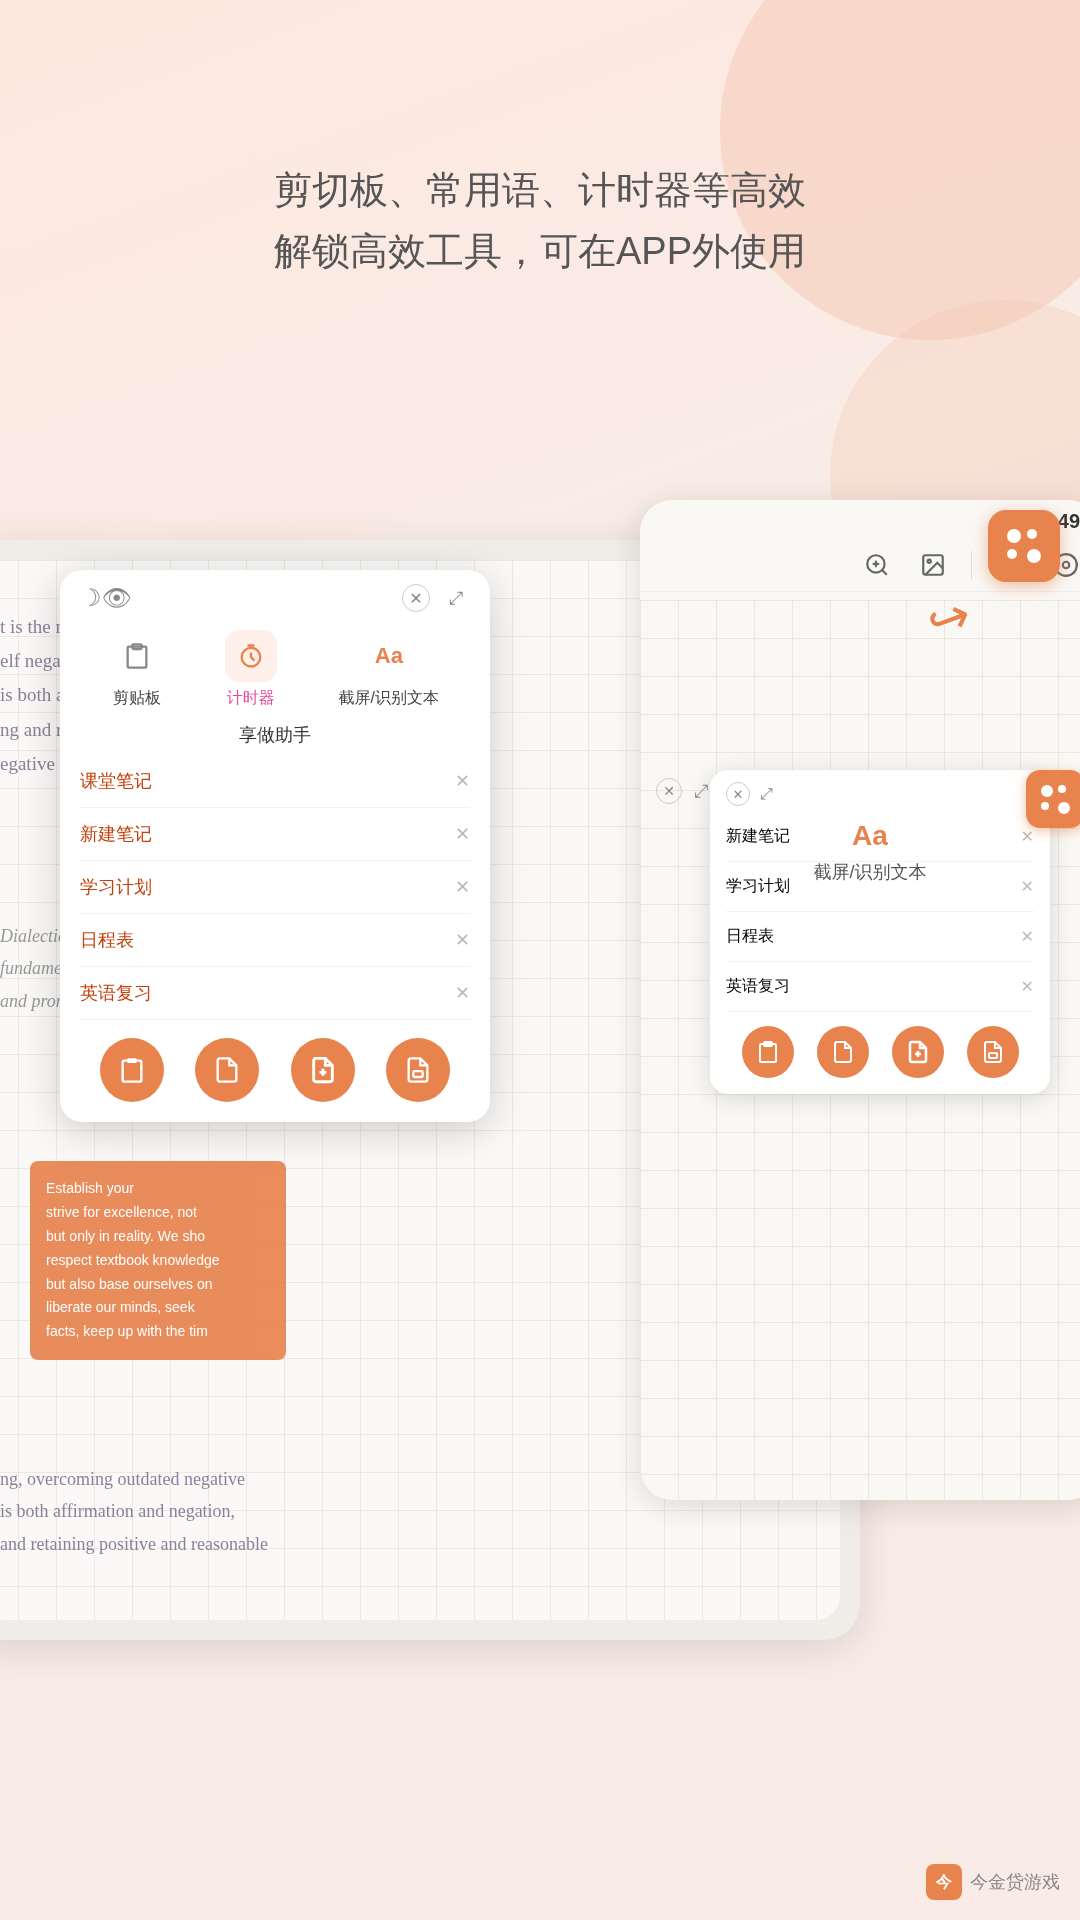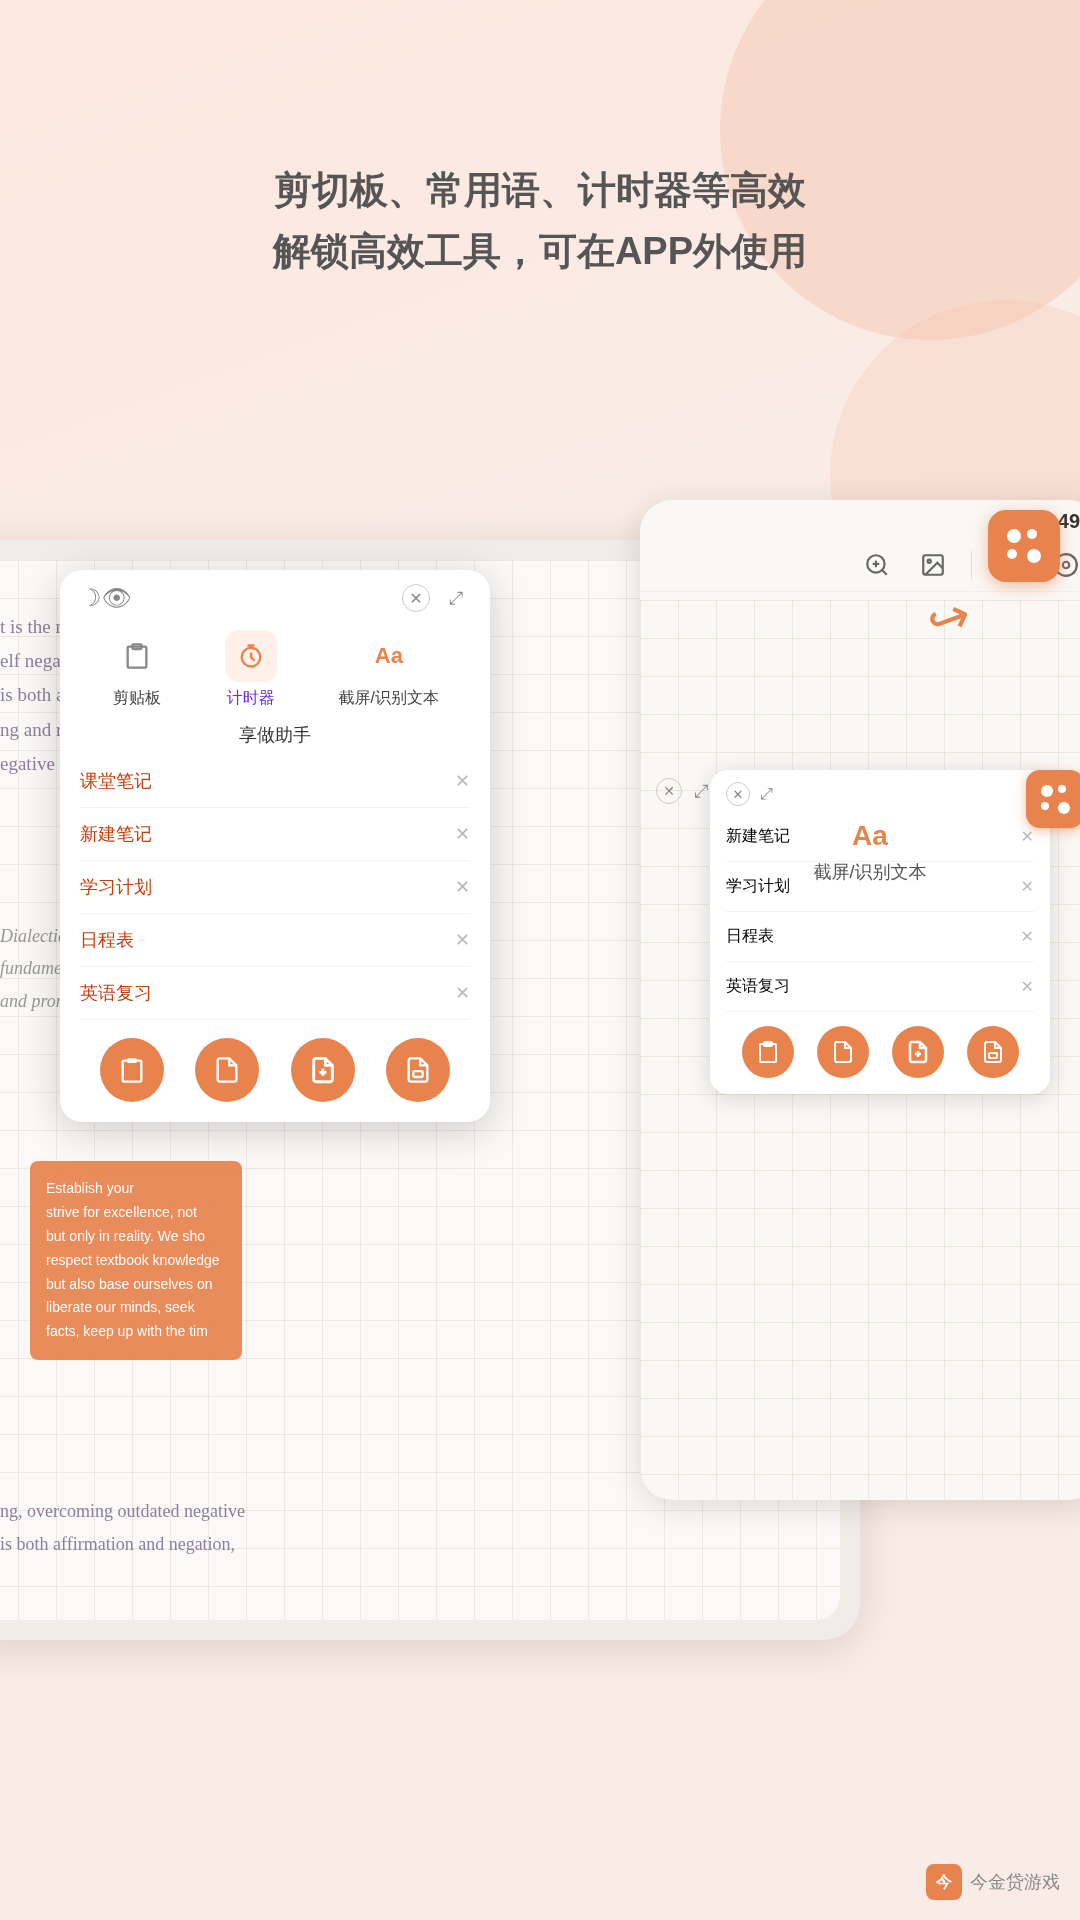--- a/index.html
+++ b/index.html
@@ -53,21 +53,21 @@
       font-weight: 800;
       color: #1a1a1a;
       letter-spacing: 4px;
       line-height: 1.2;
       margin-bottom: 30px;
     }
     .sub-title {
       font-size: 38px;
       color: #555;
       line-height: 1.6;
-      font-weight: 700;
+      font-weight: 400;
     }
 
     
     .device-area {
       position: absolute;
       top: 460px;
       left: 0;
       right: 0;
       bottom: 0;
       z-index: 5;
@@ -121,21 +121,21 @@
       left: 30px;
       font-size: 18px;
       color: #7a6a5a;
     }
 
     
     .sticky-note {
       position: absolute;
       bottom: 260px;
       left: 50px;
-      width: 212px;
+      width: 256px;
       background: #e8834e;
       border-radius: 8px;
       padding: 16px;
       color: white;
       font-size: 15px;
       line-height: 1.6;
       opacity: 0.92;
     }
 
     
@@ -286,21 +286,21 @@
       color: #e8834e;
     }
     .tab-icon-normal {
       color: #666;
     }
     .tab-label {
       font-size: 16px;
       color: #444;
     }
     .tab-label-active {
-      color: #6d28d9;
+      color: #ec4899;
     }
 
     
     .recent-label {
       text-align: center;
       padding: 14px 0 8px;
       font-size: 18px;
       color: #333;
       font-weight: 500;
     }
@@ -450,20 +450,21 @@
         <div style="color:#888">and promote the destru</div>
       </div>
 
       <div class="sticky-note">
         <div style="font-size:14px; line-height:1.7;">Establish your<br>strive for excellence, not<br>but only in reality. We sho<br>respect textbook knowledge<br>but also base ourselves on<br>liberate our minds, seek<br>facts, keep up with the tim</div>
       </div>
 
       <div class="handwritten-text" style="bottom:60px; left:20px; font-size:18px; color:#7a6a8a;">
         <div>ng, overcoming outdated negative</div>
         <div>is both affirmation and negation,</div>
+        <div>and retaining positive and reasonable</div>
       </div>
 
       <div style="position:absolute;top:145px;left:240px;width:3px;height:50px;background:#e8834e;border-radius:2px;"></div>
       <div style="position:absolute;top:145px;left:355px;width:3px;height:50px;background:#e8834e;border-radius:2px;"></div>
     </div>
   </div>
 
   <div class="widget-popup">
 
     <div class="popup-header-bar">

